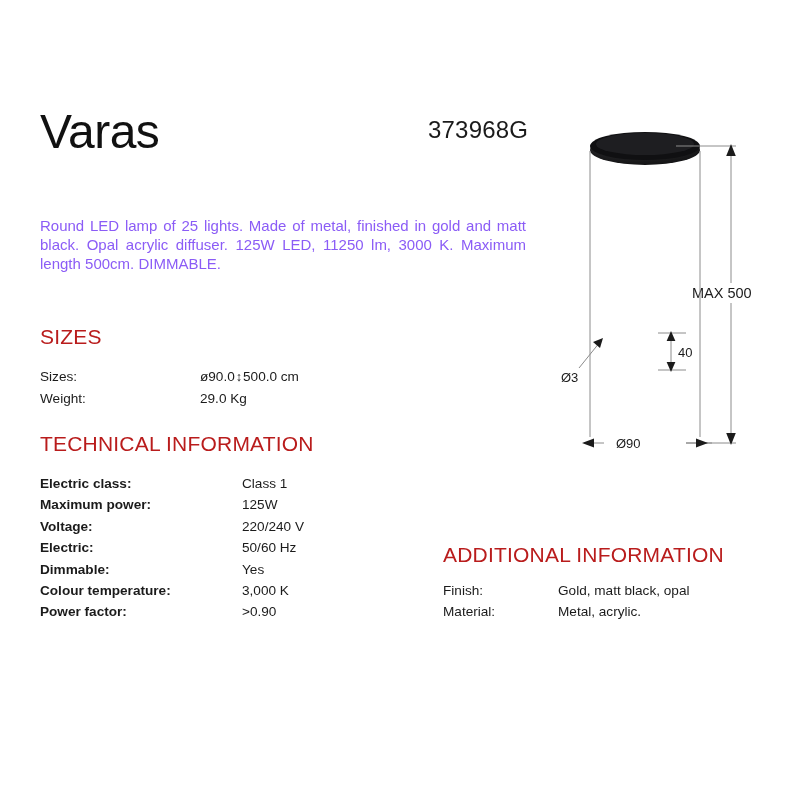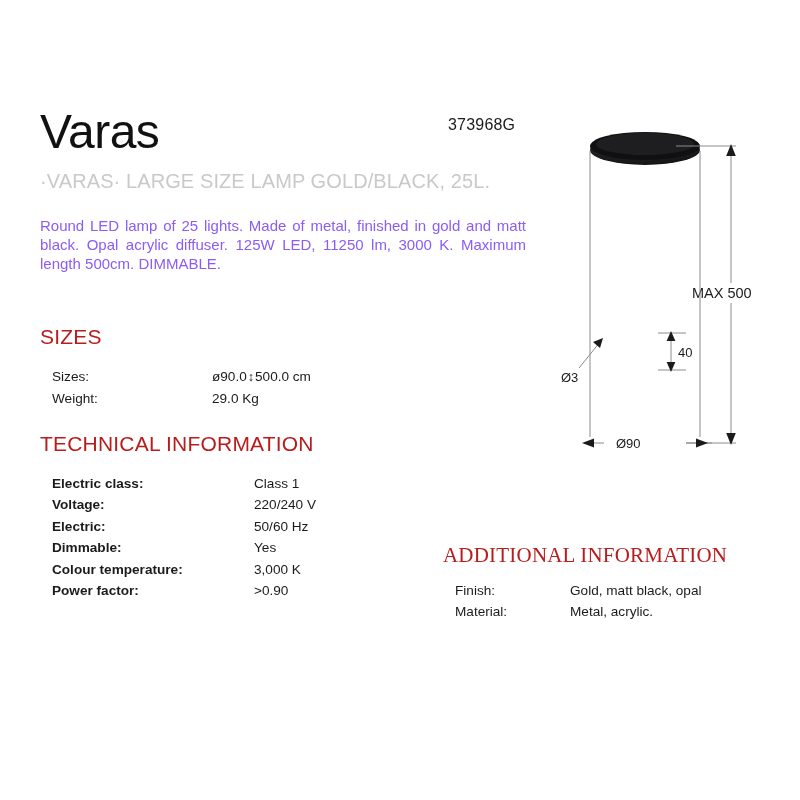--- a/index.html
+++ b/index.html
@@ -26,23 +26,23 @@
     left: 40px;
     top: 108px;
     font-size: 48px;
     font-weight: 400;
     letter-spacing: -0.5px;
     line-height: 1;
     color: #111111;
   }
   .product-code {
     position: absolute;
-    left: 448px;
+    left: 428px;
     top: 116px;
-    font-size: 16px;
+    font-size: 24px;
     font-weight: 400;
     color: #1b1b1b;
     letter-spacing: 0.2px;
     text-align: center;
   }
   .product-subtitle {
     position: absolute;
     left: 40px;
     top: 170px;
     font-size: 20px;
@@ -66,34 +66,34 @@
   .section-heading {
     position: absolute;
     font-size: 21px;
     font-weight: 400;
     color: #b91c1c;
     letter-spacing: 0.2px;
     white-space: nowrap;
   }
   #sizes-heading      { left: 40px;  top: 325px; }
   #technical-heading  { left: 40px;  top: 432px; }
-  #additional-heading { left: 443px; top: 543px; font-family: Liberation Serif, serif; }
+  #additional-heading { left: 443px; top: 543px; }
 
   
   .spec-table {
     position: absolute;
     font-size: 13.6px;
     line-height: 21.4px;
     color: #1b1b1b;
   }
   .spec-row {
     display: flex;
     white-space: nowrap;
   }
-  .spec-label { flex: 0 0 auto; margin-left: 12px; }
+  .spec-label { flex: 0 0 auto; }
   .spec-value { flex: 0 0 auto; }
 
   #sizes-table        { left: 40px;  top: 366px; }
   #sizes-table .spec-label { width: 160px; }
 
   #technical-table    { left: 40px;  top: 473px; }
   #technical-table .spec-label { width: 202px; font-weight: bold; }
 
   #additional-table   { left: 443px; top: 580px; }
   #additional-table .spec-label { width: 115px; }
@@ -124,40 +124,43 @@
     fill: #1b1b1b;
   }
 </style>
 </head>
 <body>
 
 <div class="sheet">
 
   <div class="product-title">Varas</div>
   <div class="product-code">373968G</div>
-  <div class="product-subtitle">·VARAS· LARGE SIZE LAMP GOLD/BLACK, 25L.</div>
   <div class="product-description">Round LED lamp of 25 lights. Made of metal, finished in gold and matt black. Opal acrylic diffuser. 125W LED, 11250 lm, 3000 K. Maximum length 500cm. DIMMABLE.</div>
 
   <div class="section-heading" id="sizes-heading">SIZES</div>
   <div class="spec-table" id="sizes-table">
     <div class="spec-row">
       <span class="spec-label">Sizes:</span>
       <span class="spec-value"><span>ø90.0</span><span class="arrow-updown">↕</span><span>500.0 cm</span></span>
     </div>
     <div class="spec-row">
       <span class="spec-label">Weight:</span>
       <span class="spec-value">29.0 Kg</span>
     </div>
   </div>
 
   <div class="section-heading" id="technical-heading">TECHNICAL INFORMATION</div>
   <div class="spec-table" id="technical-table">
     <div class="spec-row">
       <span class="spec-label">Electric class:</span>
       <span class="spec-value">Class 1</span>
+    </div>
+    <div class="spec-row">
+      <span class="spec-label">Maximum power:</span>
+      <span class="spec-value">125W</span>
     </div>
     <div class="spec-row">
       <span class="spec-label">Voltage:</span>
       <span class="spec-value">220/240 V</span>
     </div>
     <div class="spec-row">
       <span class="spec-label">Electric:</span>
       <span class="spec-value">50/60 Hz</span>
     </div>
     <div class="spec-row">

